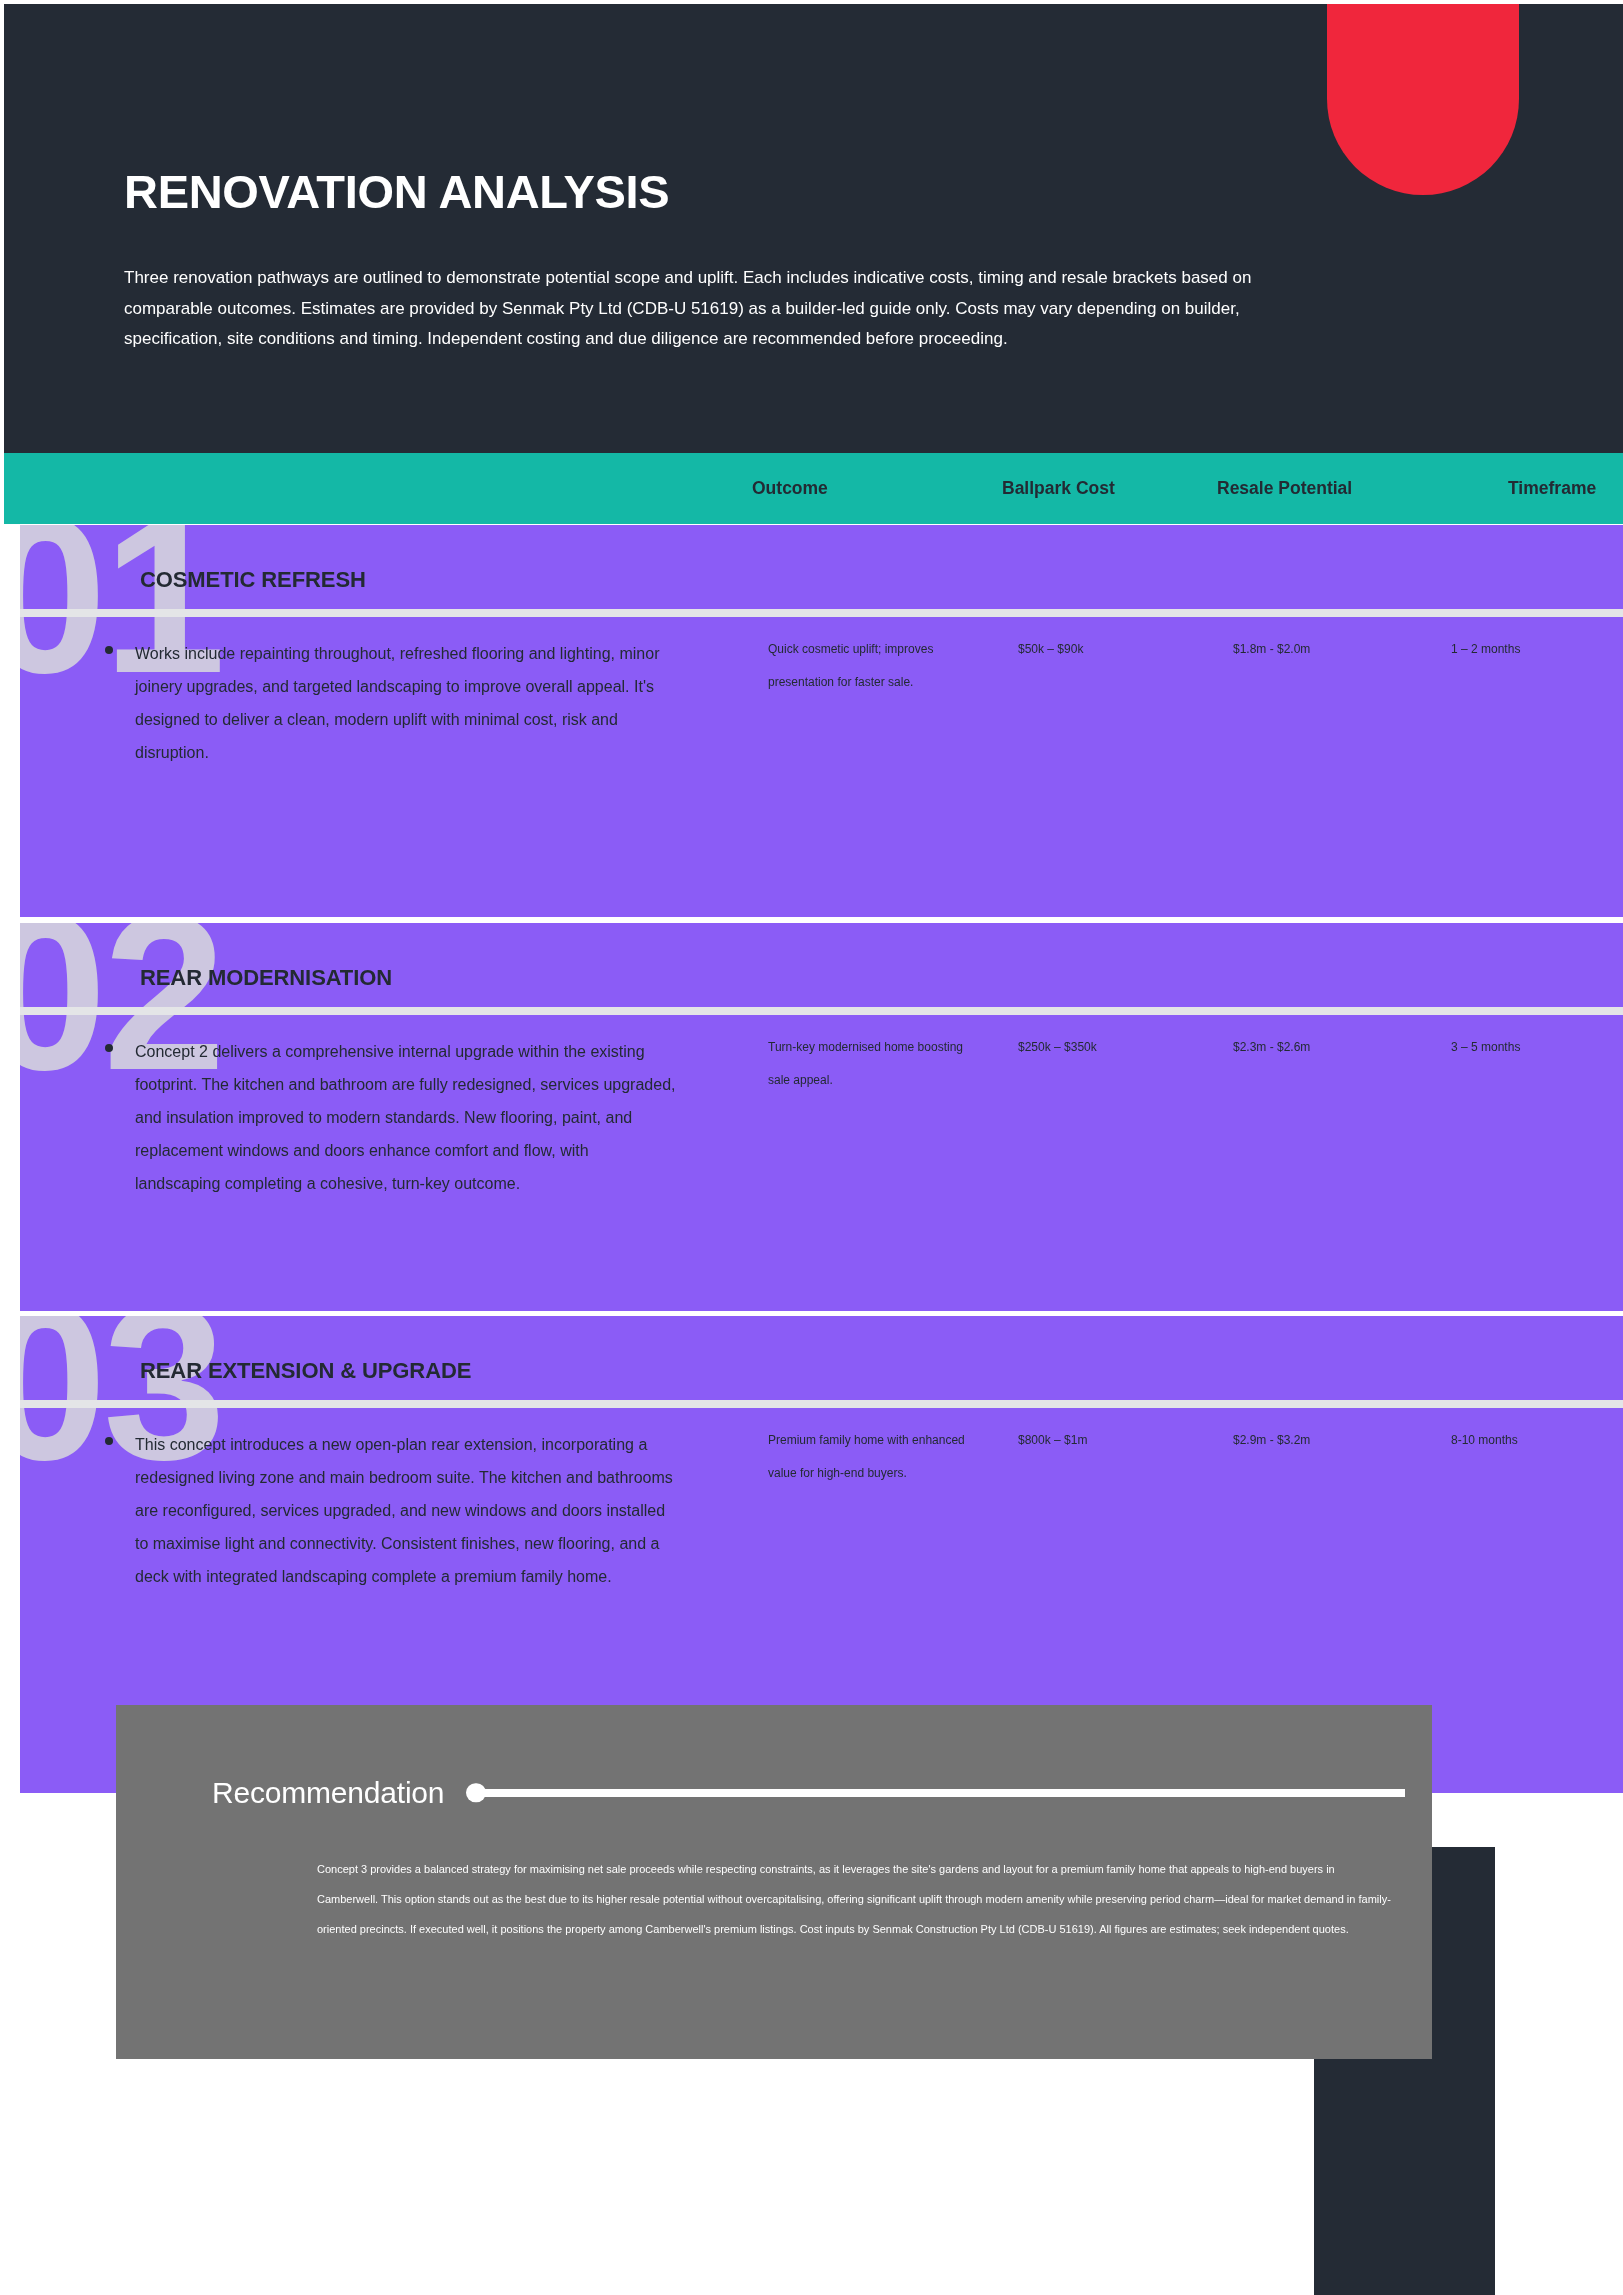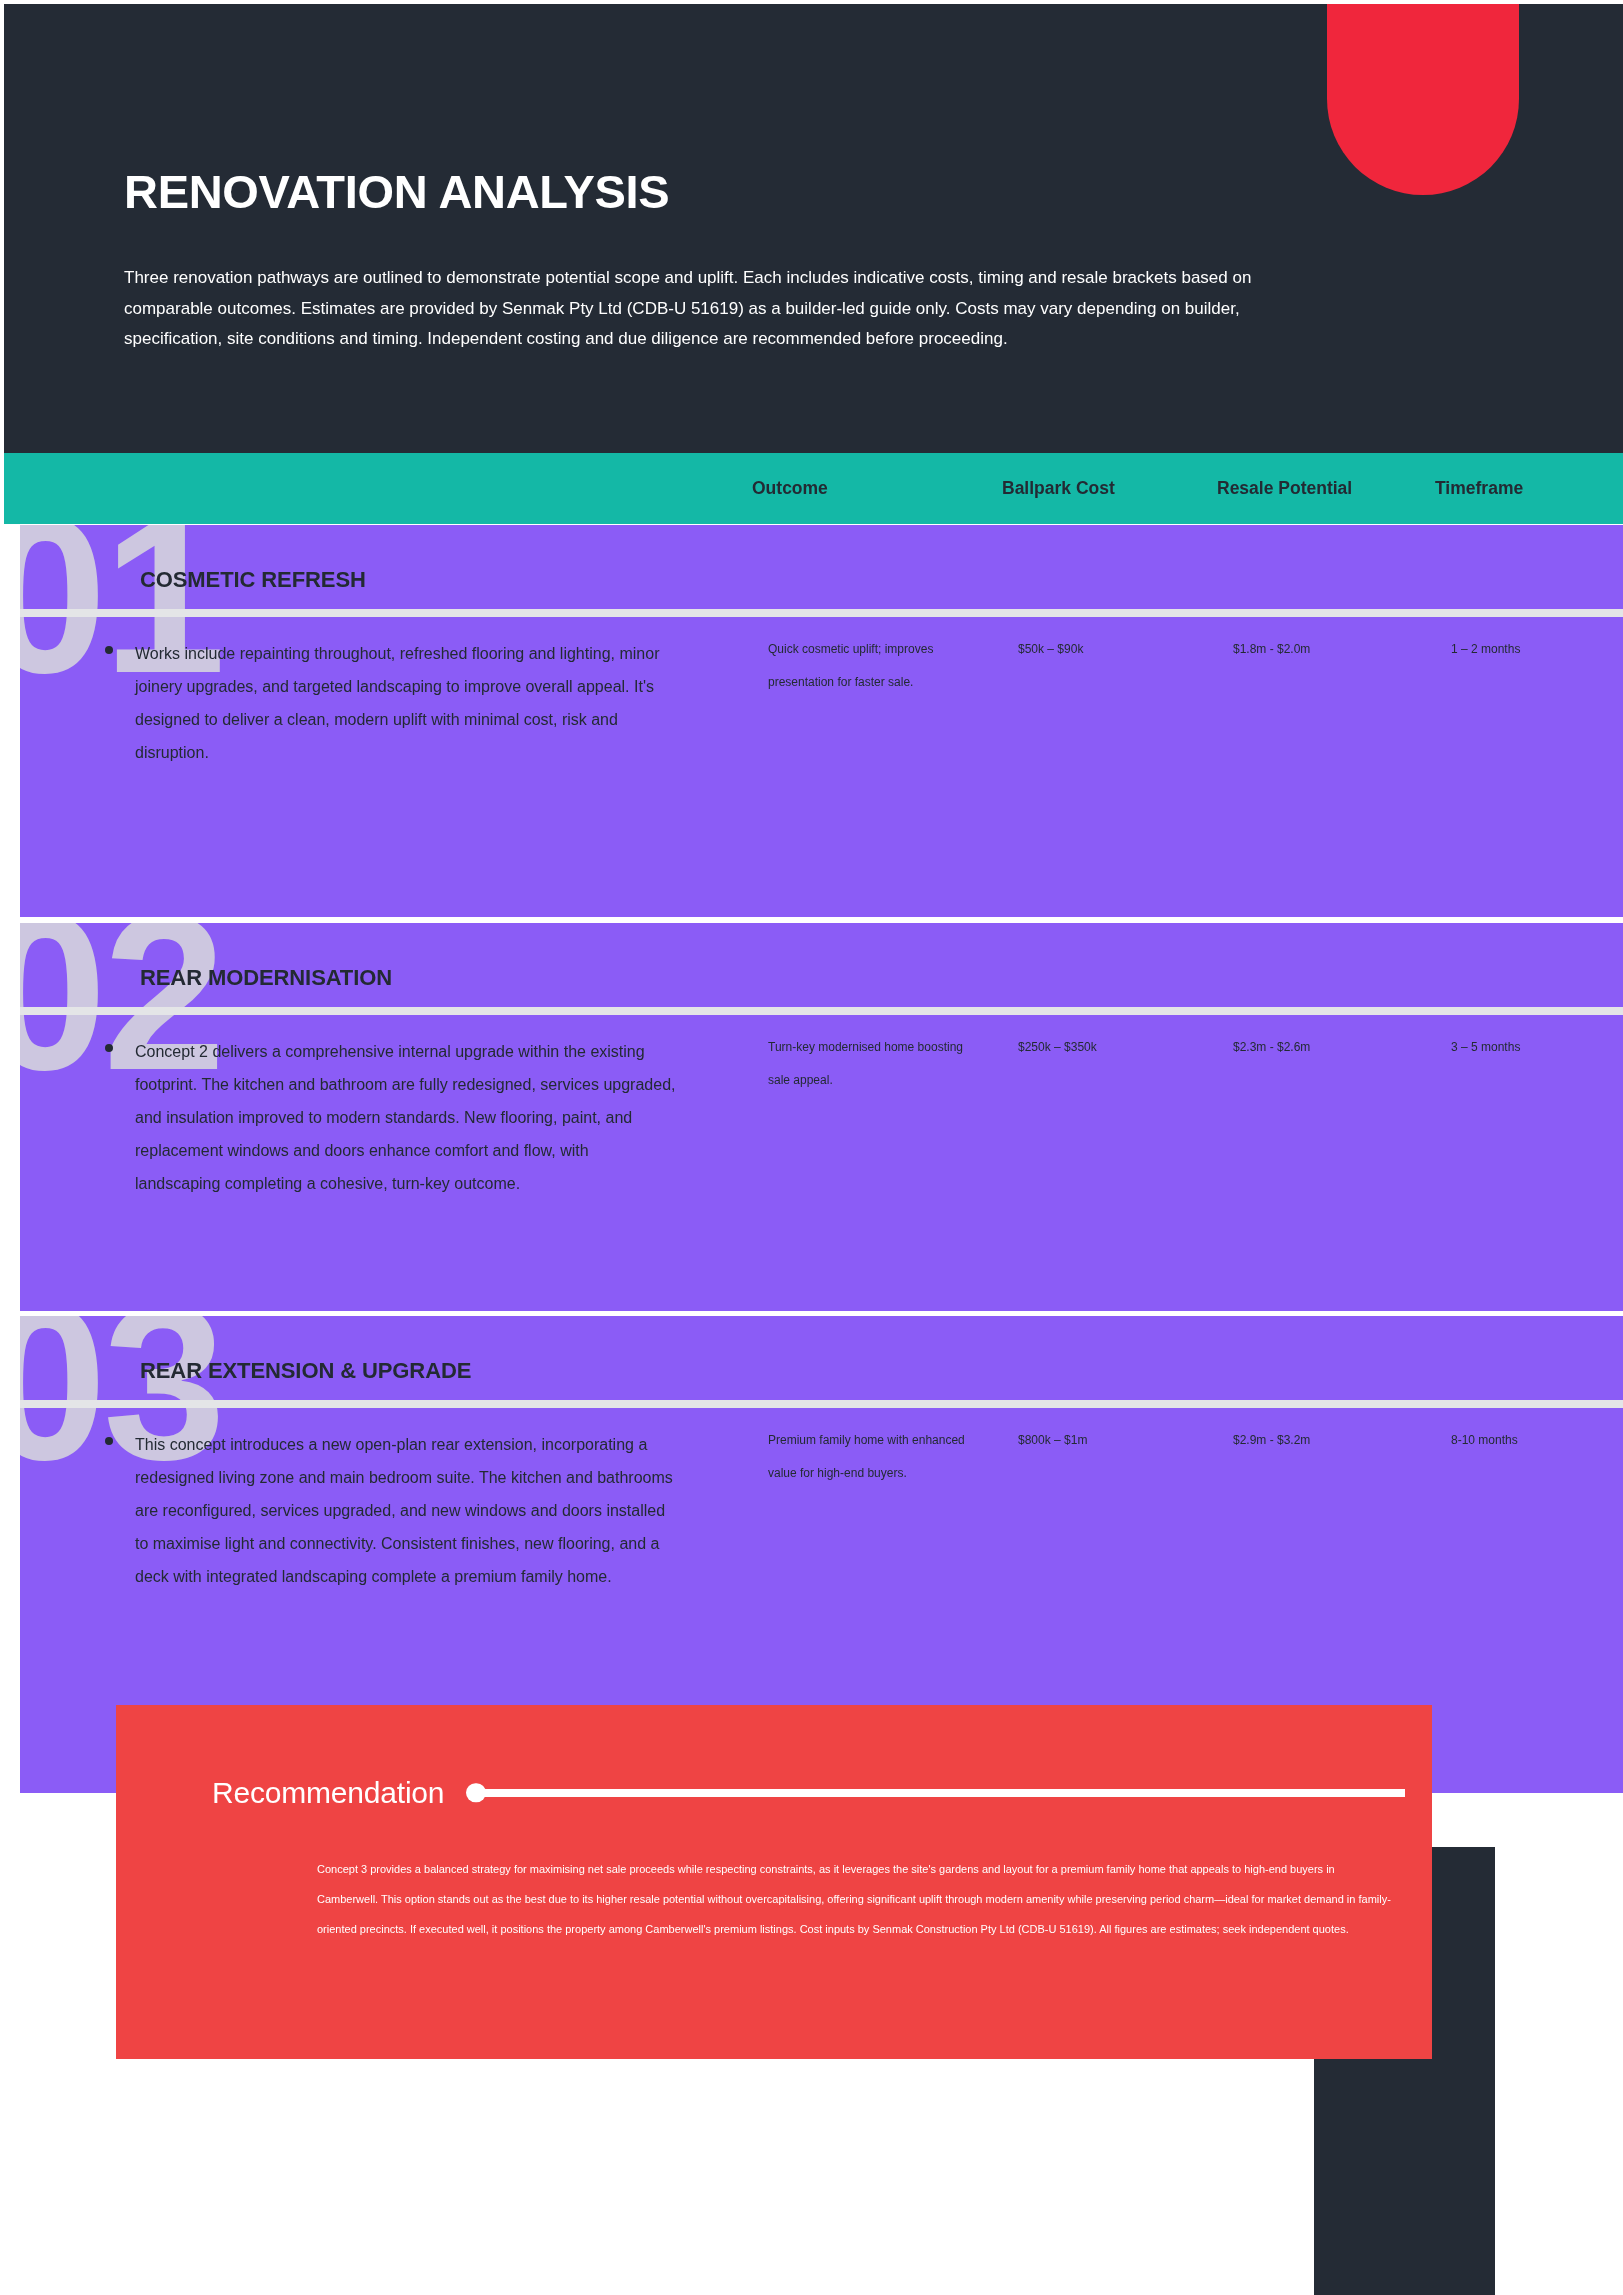--- a/index.html
+++ b/index.html
@@ -49,21 +49,21 @@
     background:#14b8a6;
   }
   .colhead .ch {
     position:absolute; top:21px;
     font-size:17.5px; font-weight:700; color:#232a33;
     white-space:nowrap;
   }
   .ch-outcome  { left:744px; }
   .ch-cost     { left:994px; }
   .ch-resale   { left:1209px; }
-  .ch-time     { left:1427px; }
+  .ch-time     { left:1500px; }
 
   
   .section {
     position:absolute; left:16px; width:1623px;
     background:#8b5cf6;
     overflow:hidden;
   }
   .sec-1 { top:521px;  height:392px; }
   .sec-2 { top:919px; height:388px; }
   .sec-3 { top:1312px; height:477px; }
@@ -120,21 +120,21 @@
   .dark-block {
     position:absolute; left:1310px; top:1843px;
     width:181px; height:453px;
     background:#242b35;
   }
 
   
   .rec {
     position:absolute; left:112px; top:1701px;
     width:1316px; height:354px;
-    background:#ef4444;
+    background:#737373;
   }
   .rec-headrow {
     position:absolute; left:88px; top:68px;
     width:1205px; height:39px;
     display:flex; align-items:center; gap:18px;
   }
   .rec-title {
     font-size:30px; font-weight:400; color:#ffffff;
     white-space:nowrap; letter-spacing:-0.2px;
   }

